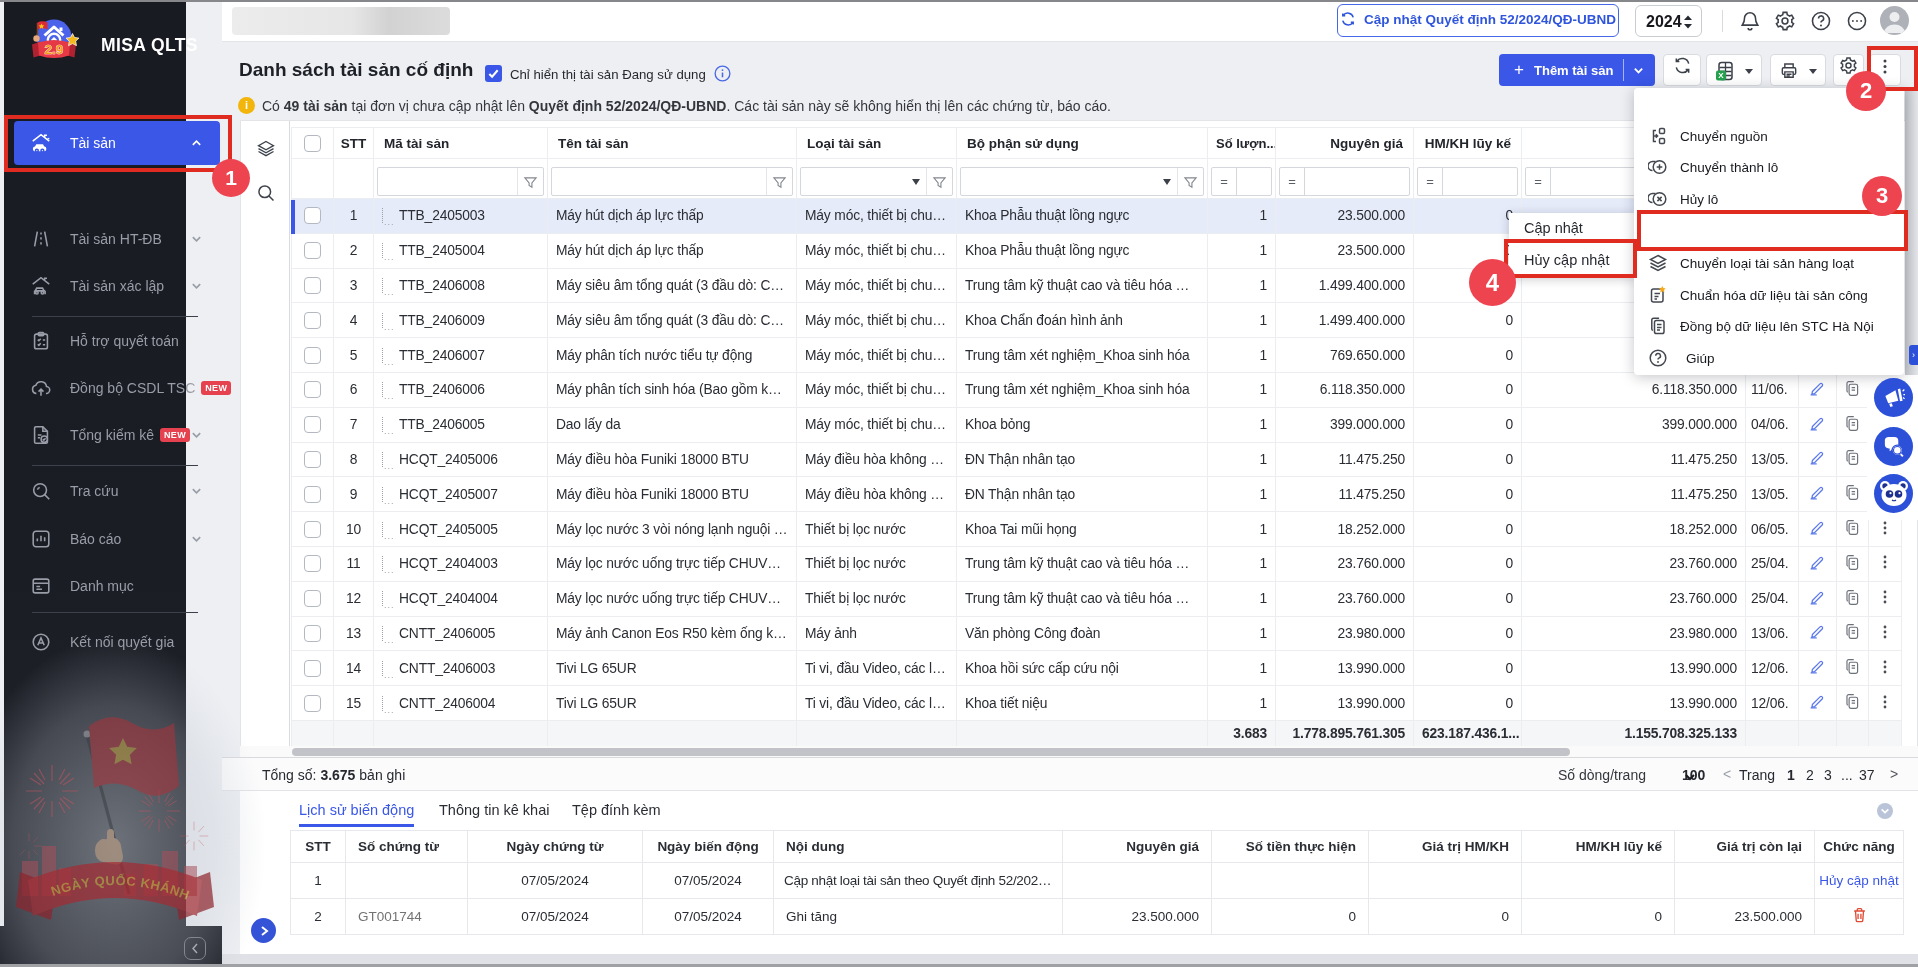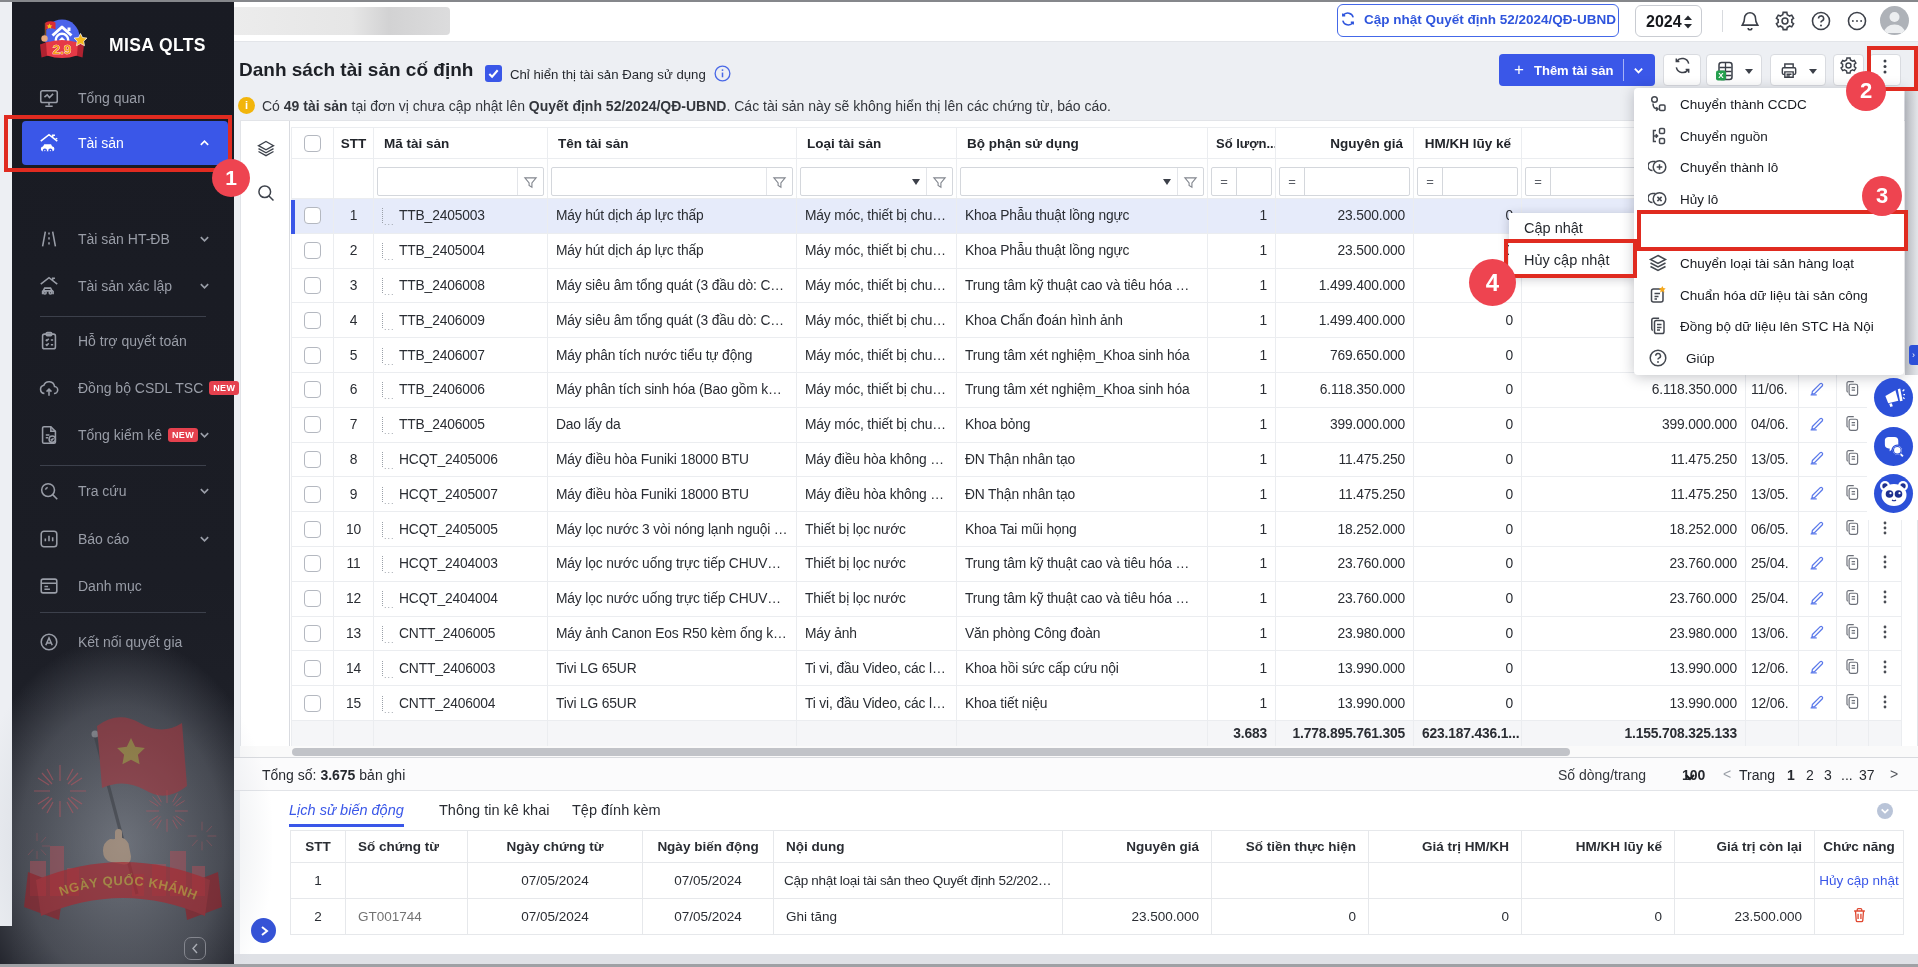--- a/index.html
+++ b/index.html
@@ -1,21 +1,21 @@
 <!DOCTYPE html>
 <html lang="vi"><head>
 <meta charset="UTF-8">
 <title>MISA QLTS</title>
 <style>
   * { margin:0; padding:0; box-sizing:border-box; }
   html,body { width:1918px; height:967px; overflow:hidden; }
   body { font-family:"Liberation Sans", sans-serif; font-size:14px; color:#26292f; background:#edeff3; position:relative; }
 
   
-  #sidebar { position:absolute; left:12px; top:0; width:222px; height:964px;
+  #sidebar { position:absolute; left:4px; top:0; width:182px; height:964px;
     background:linear-gradient(180deg,#191b23 0%, #1b1d25 60%, #23252d 100%); z-index:5;text-align:right; }
   #sidebar .glow { position:absolute; left:-40px; top:640px; width:300px; height:330px;
     background:radial-gradient(ellipse at 50% 62%, rgba(185,192,202,.5) 0%, rgba(185,192,202,.26) 48%, rgba(185,192,202,0) 72%); }
   .logo-row { position:absolute; left:0; top:10px; width:222px; height:56px; }
   .logo-badge { position:absolute; left:20px; top:4px; width:58px; height:52px; }
   .logo-name { position:absolute; left:97px; top:25px; color:#fff; font-size:17.5px; font-weight:bold; letter-spacing:.4px; }
   .mitem { position:absolute; left:0; width:222px; height:44px; color:#999da7; font-size:14px; font-weight:500; }
   .mitem .ic { position:absolute; left:26px; top:50%; transform:translateY(-50%); width:22px; height:22px; }
   .mitem .lbl { position:absolute; left:66px; top:50%; transform:translateY(-50%); white-space:nowrap; }
   .mitem .chev { position:absolute; right:24px; top:50%; transform:translateY(-50%); width:11px; height:11px; }
@@ -122,28 +122,20 @@
         <path d="M8 30.5 L16.5 27.5 L18 41 L9.5 43.5 Z" fill="#b02230"></path>
         <path d="M52 30.5 L43.5 27.5 L42 41 L50.5 43.5 Z" fill="#b02230"></path>
         <path d="M14 28.5 Q30 23.5 46 28.5 L45 41.5 Q30 46.5 15 41.5 Z" fill="#e63946"></path>
         <text x="30" y="40" font-size="13.5" font-weight="bold" fill="#f59f1b" text-anchor="middle" stroke="#fff" stroke-width="0.7" paint-order="stroke">2.9</text>
         <path d="M48.5 19.5 l2 4 4.5 .6 -3.3 3.1 .8 4.5 -4 -2.1 -4 2.1 .7 -4.5 -3.2 -3.1 4.5 -.6 Z" fill="#f5b91c" stroke="#fff" stroke-width="0.7"></path>
       </svg>
     </div>
     <div class="logo-name">MISA QLTS</div>
   </div>
 
-  <div class="mitem" style="top:76px;">
-    <svg class="ic" viewBox="0 0 24 24" fill="none" stroke="currentColor" stroke-width="1.7">
-        <rect x="3" y="4" width="18" height="13" rx="2"></rect>
-        <path d="M7 11 l3 -2.5 2.5 3 4 -4"></path>
-        <path d="M12 17 v3 M8 21 h8"></path>
-      </svg>
-    <span class="lbl">Tổng quan</span>
-  </div>
   <div class="mitem sel" style="top:121px;height:44px;">
     <svg class="ic" viewBox="0 0 24 24" fill="none" stroke="currentColor" stroke-width="1.7">
         <path d="M3 10 L12 3 L21 10 M19 8 l2 -1 M16 5.4 V3.5 h2.5"></path>
         <g>
           <path d="M5.5 17.5 l1.8 -3.2 h6.4 l1.8 3.2" fill="currentColor"></path>
           <rect x="4" y="16.8" width="13" height="3.4" rx="1.6" fill="currentColor"></rect>
           <circle cx="7.5" cy="20.3" r="1.5" fill="currentColor" stroke="#3a57e8"></circle>
           <circle cx="13.5" cy="20.3" r="1.5" fill="currentColor" stroke="#3a57e8"></circle>
         </g>
       </svg>
@@ -882,21 +874,21 @@
   <span style="position:absolute;left:1501px;top:8px;color:#9ba0a8;">&lt;</span>
   <span style="position:absolute;left:1517px;top:9px;">Trang</span>
   <span style="position:absolute;left:1565px;top:9px;font-weight:bold;">1</span>
   <span style="position:absolute;left:1584px;top:9px;">2</span>
   <span style="position:absolute;left:1602px;top:9px;">3</span>
   <span style="position:absolute;left:1619px;top:9px;">...</span>
   <span style="position:absolute;left:1637px;top:9px;">37</span>
   <span style="position:absolute;left:1668px;top:8px;color:#53565c;">&gt;</span>
 </div>
 <div id="tabsrow">
-  <div class="tab on" style="left:49px;font-style:italic;">Lịch sử biến động</div>
+  <div class="tab on" style="left:59px;">Lịch sử biến động</div>
   <div class="tab" style="left:199px;">Thông tin kê khai</div>
   <div class="tab" style="left:332px;">Tệp đính kèm</div>
   <div style="position:absolute;left:1637px;top:12px;width:16px;height:16px;border-radius:50%;background:#b9c4d8;">
       <svg width="10" height="10" viewBox="0 0 12 12" style="position:absolute;left:3px;top:3px;" fill="none" stroke="#fff" stroke-width="2">
         <path d="M2 4 L6 8 L10 4"></path>
       </svg>
     </div>
 </div>
 <div id="btbl-wrap">
   <table id="btbl">
@@ -965,28 +957,20 @@
 <div id="bottomstrip"></div>
 <div id="bottomedge"></div>
 <div class="blue-exp">
     <svg width="12" height="12" viewBox="0 0 12 12" style="position:absolute;left:8px;top:7px;" fill="none" stroke="#fff" stroke-width="2">
       <path d="M3 2 L8 6 L3 10"></path>
     </svg>
   </div>
 
 <div style="position:absolute;left:1905px;top:88px;width:13px;height:287px;background:linear-gradient(90deg,#c4c7cc,#e3e5e9);z-index:19;"></div>
 <div id="menu">
-  <div class="menu-item" style="top:0;">
-    <svg class="mi-ic" viewBox="0 0 20 20" fill="none" stroke="currentColor" stroke-width="1.5">
-        <circle cx="6.5" cy="5.5" r="2.8"></circle>
-        <rect x="11.5" y="11" width="5.5" height="5.5" rx="1.2"></rect>
-        <path d="M5 9.5 c0 4 2 5.5 5 5.5 M8.2 13.2 L10 15 L8.2 16.8"></path>
-      </svg>
-    <span class="mi-tx">Chuyển thành CCDC</span>
-  </div>
   <div class="menu-item" style="top:31.8px;">
     <svg class="mi-ic" viewBox="0 0 20 20" fill="none" stroke="currentColor" stroke-width="1.5">
         <path d="M8 4.5 H5.5 v11 H8"></path>
         <rect x="11.5" y="2.5" width="5" height="5" rx="1.2"></rect>
         <rect x="11.5" y="12.5" width="5" height="5" rx="1.2"></rect>
         <path d="M5.5 10 h4 M7.8 8.2 L9.6 10 L7.8 11.8"></path>
       </svg>
     <span class="mi-tx">Chuyển nguồn</span>
   </div>
   <div class="menu-item" style="top:63.6px;">

